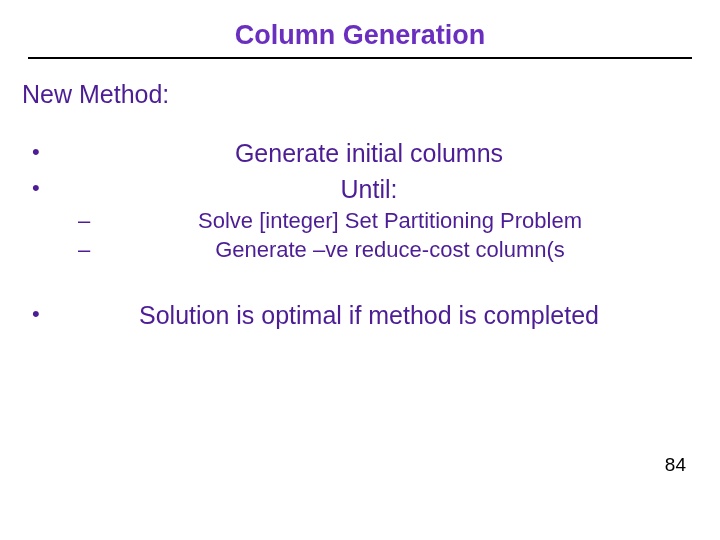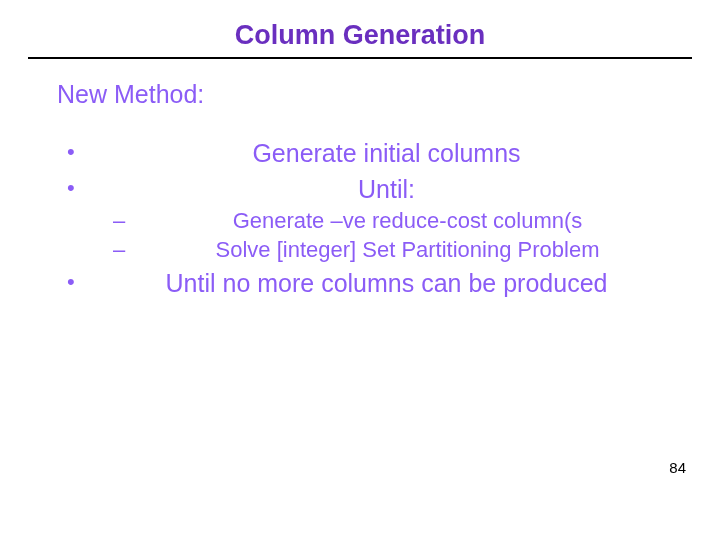--- a/index.html
+++ b/index.html
@@ -25,24 +25,24 @@
     color: #6a2fbf; 
     padding-top: 20px;
     padding-bottom: 6px;
   }
   .hr {
     border: none;
     border-top: 2px solid #000;
     margin: 0 28px 0 28px;
   }
   .body {
-    padding: 12px 38px 0 57px;
+    padding: 12px 38px 0 22px;
     font-size: 25px;
     line-height: 1.25;
-    color: #8b5cf6;
+    color: #4c1d95;
   }
   .subtitle {
     margin: 8px 0 28px 0;
   }
   ul.level1 {
     list-style: none;
     padding: 0;
     margin: 0 0 0 6px;
     text-align: center;
   }
@@ -76,21 +76,21 @@
     left: 0;
     top: 0;
   }
   .gap {
     height: 28px;
   }
   .pagenum {
     position: absolute;
     right: 34px;
     bottom: 24px;
-    font-size: 15px;
+    font-size: 19px;
     color: #000;
   }
 </style>
 </head>
 <body>
 
 <div class="slide">
 
   <div class="title">Column Generation</div>
   <hr class="hr">
@@ -99,30 +99,32 @@
     <div class="subtitle">New Method:</div>
 
     <ul class="level1">
       <li>
         <span>Generate initial columns</span>
       </li>
       <li>
         <span>Until:</span>
         <ul class="level2">
           <li>
+            <span>Solve [integer] Set Partitioning Problem</span>
+          </li>
+          <li>
             <span>Generate –ve reduce-cost column(s</span>
           </li>
-          <li>
-            <span>Solve [integer] Set Partitioning Problem</span>
-          </li>
         </ul>
-      </li>
-      <li>
-        <span>Until no more columns can be produced</span>
       </li>
     </ul>
 
     <div class="gap"></div>
 
+    <ul class="level1">
+      <li>
+        <span>Solution is optimal if method is completed</span>
+      </li>
+    </ul>
   </div>
 
   <div class="pagenum">84</div>
 </div>
 
 </body></html>

